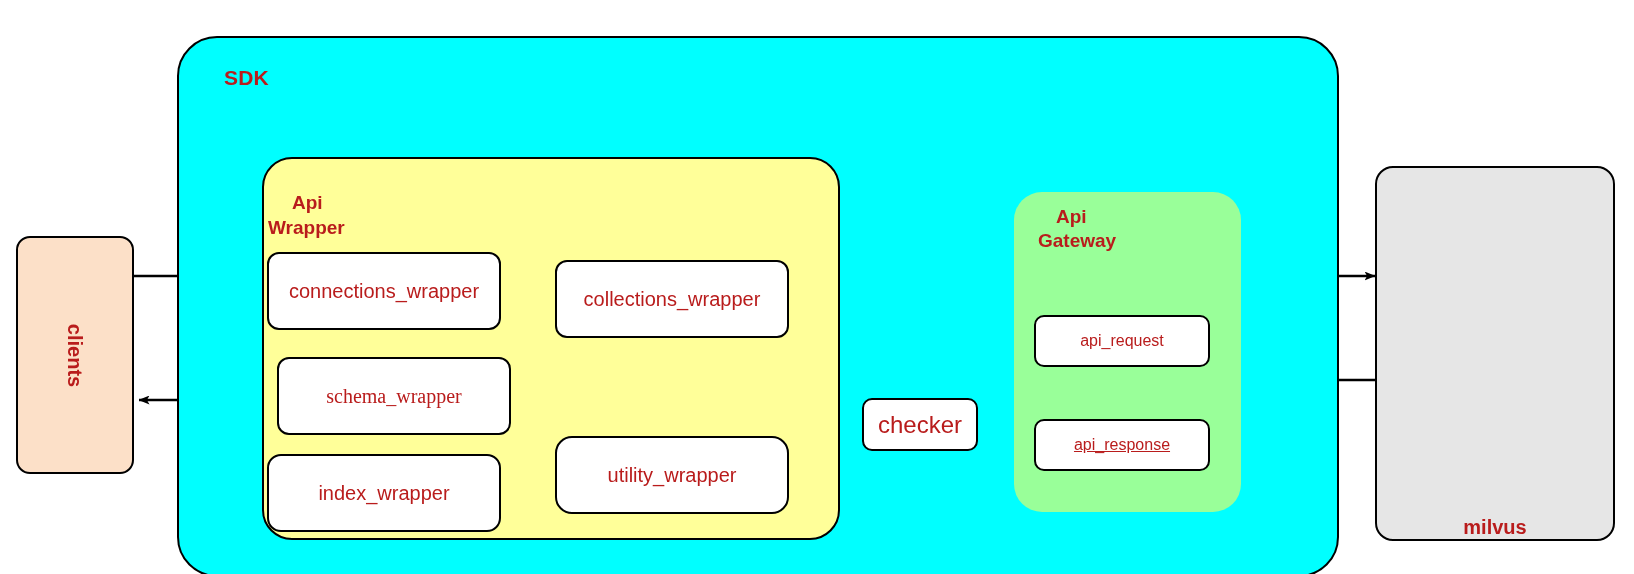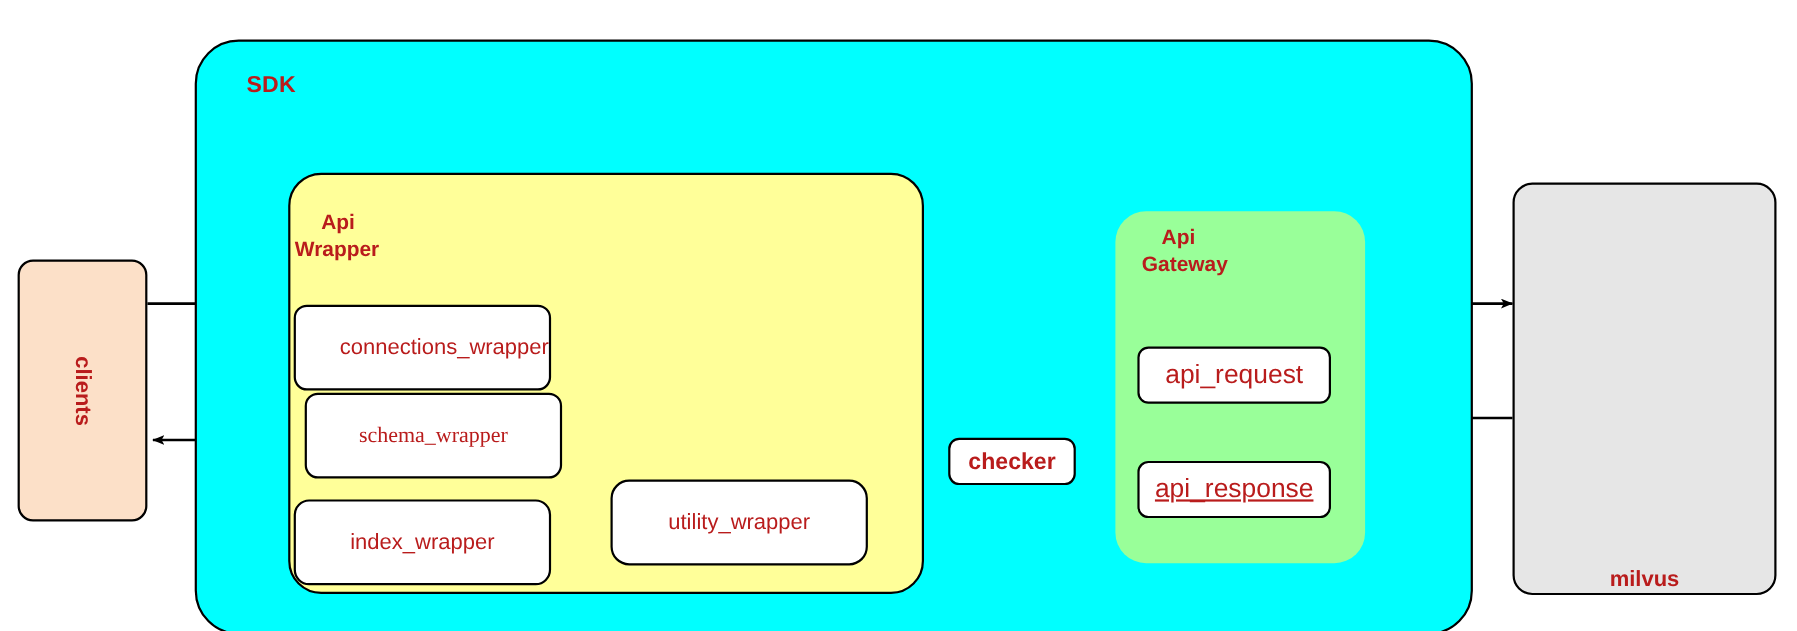--- a/index.html
+++ b/index.html
@@ -99,21 +99,21 @@
     line-height: 1.28;
     text-align: left;
   }
   #api-gateway-title .ln2 { display:block; margin-left:-18px; }
 
   .gateway-box {
     background: #ffffff;
     border-radius: 10px;
     width: 176px;
     height: 52px;
-    font-size: 24px;
+    font-size: 16px;
   }
 
   
   #clients-node {
     left: 16px;
     top: 215px;
     width: 118px;
     height: 238px;
     background: #fce0c8;
     border-radius: 14px;
@@ -135,25 +135,24 @@
     border-radius: 18px;
     font-size: 20px;
     font-weight: bold;
     align-items: flex-end;
   }
 
   #checker-node {
     left: 860px;
     top: 354px;
     width: 116px;
-    height: 43px;
+    height: 53px;
     background: #ffffff;
     border-radius: 10px;
-    font-size: 21px;
-    font-weight: bold;
+    font-size: 24px;
   }
 
   
   #edges {
     position: absolute;
     left: 0;
     top: 0;
     width: 1634px;
     height: 574px;
     pointer-events: none;
@@ -192,22 +191,25 @@
 
   <div class="node" id="sdk-container">
     <div id="sdk-title">SDK</div>
 
     <div class="node" id="api-wrapper-container" style="left:83px; top:98px;">
       <div id="api-wrapper-title">
         <span>Api</span>
         <span class="ln2">Wrapper</span>
       </div>
 
-      <div class="node wrapper-box" style="left:3px; top:97px;justify-content:flex-end;">
+      <div class="node wrapper-box" style="left:3px; top:72px;">
         <span>connections_wrapper</span>
+      </div>
+      <div class="node wrapper-box" style="left:291px; top:80px;">
+        <span>collections_wrapper</span>
       </div>
       <div class="node wrapper-box" style="left:13px; top:177px;font-family:Liberation Serif, serif;">
         <span>schema_wrapper</span>
       </div>
       <div class="node wrapper-box" style="left:3px; top:274px;border-radius:14px;">
         <span>index_wrapper</span>
       </div>
       <div class="node wrapper-box" style="left:291px; top:256px;border-radius:17px;">
         <span>utility_wrapper</span>
       </div>

